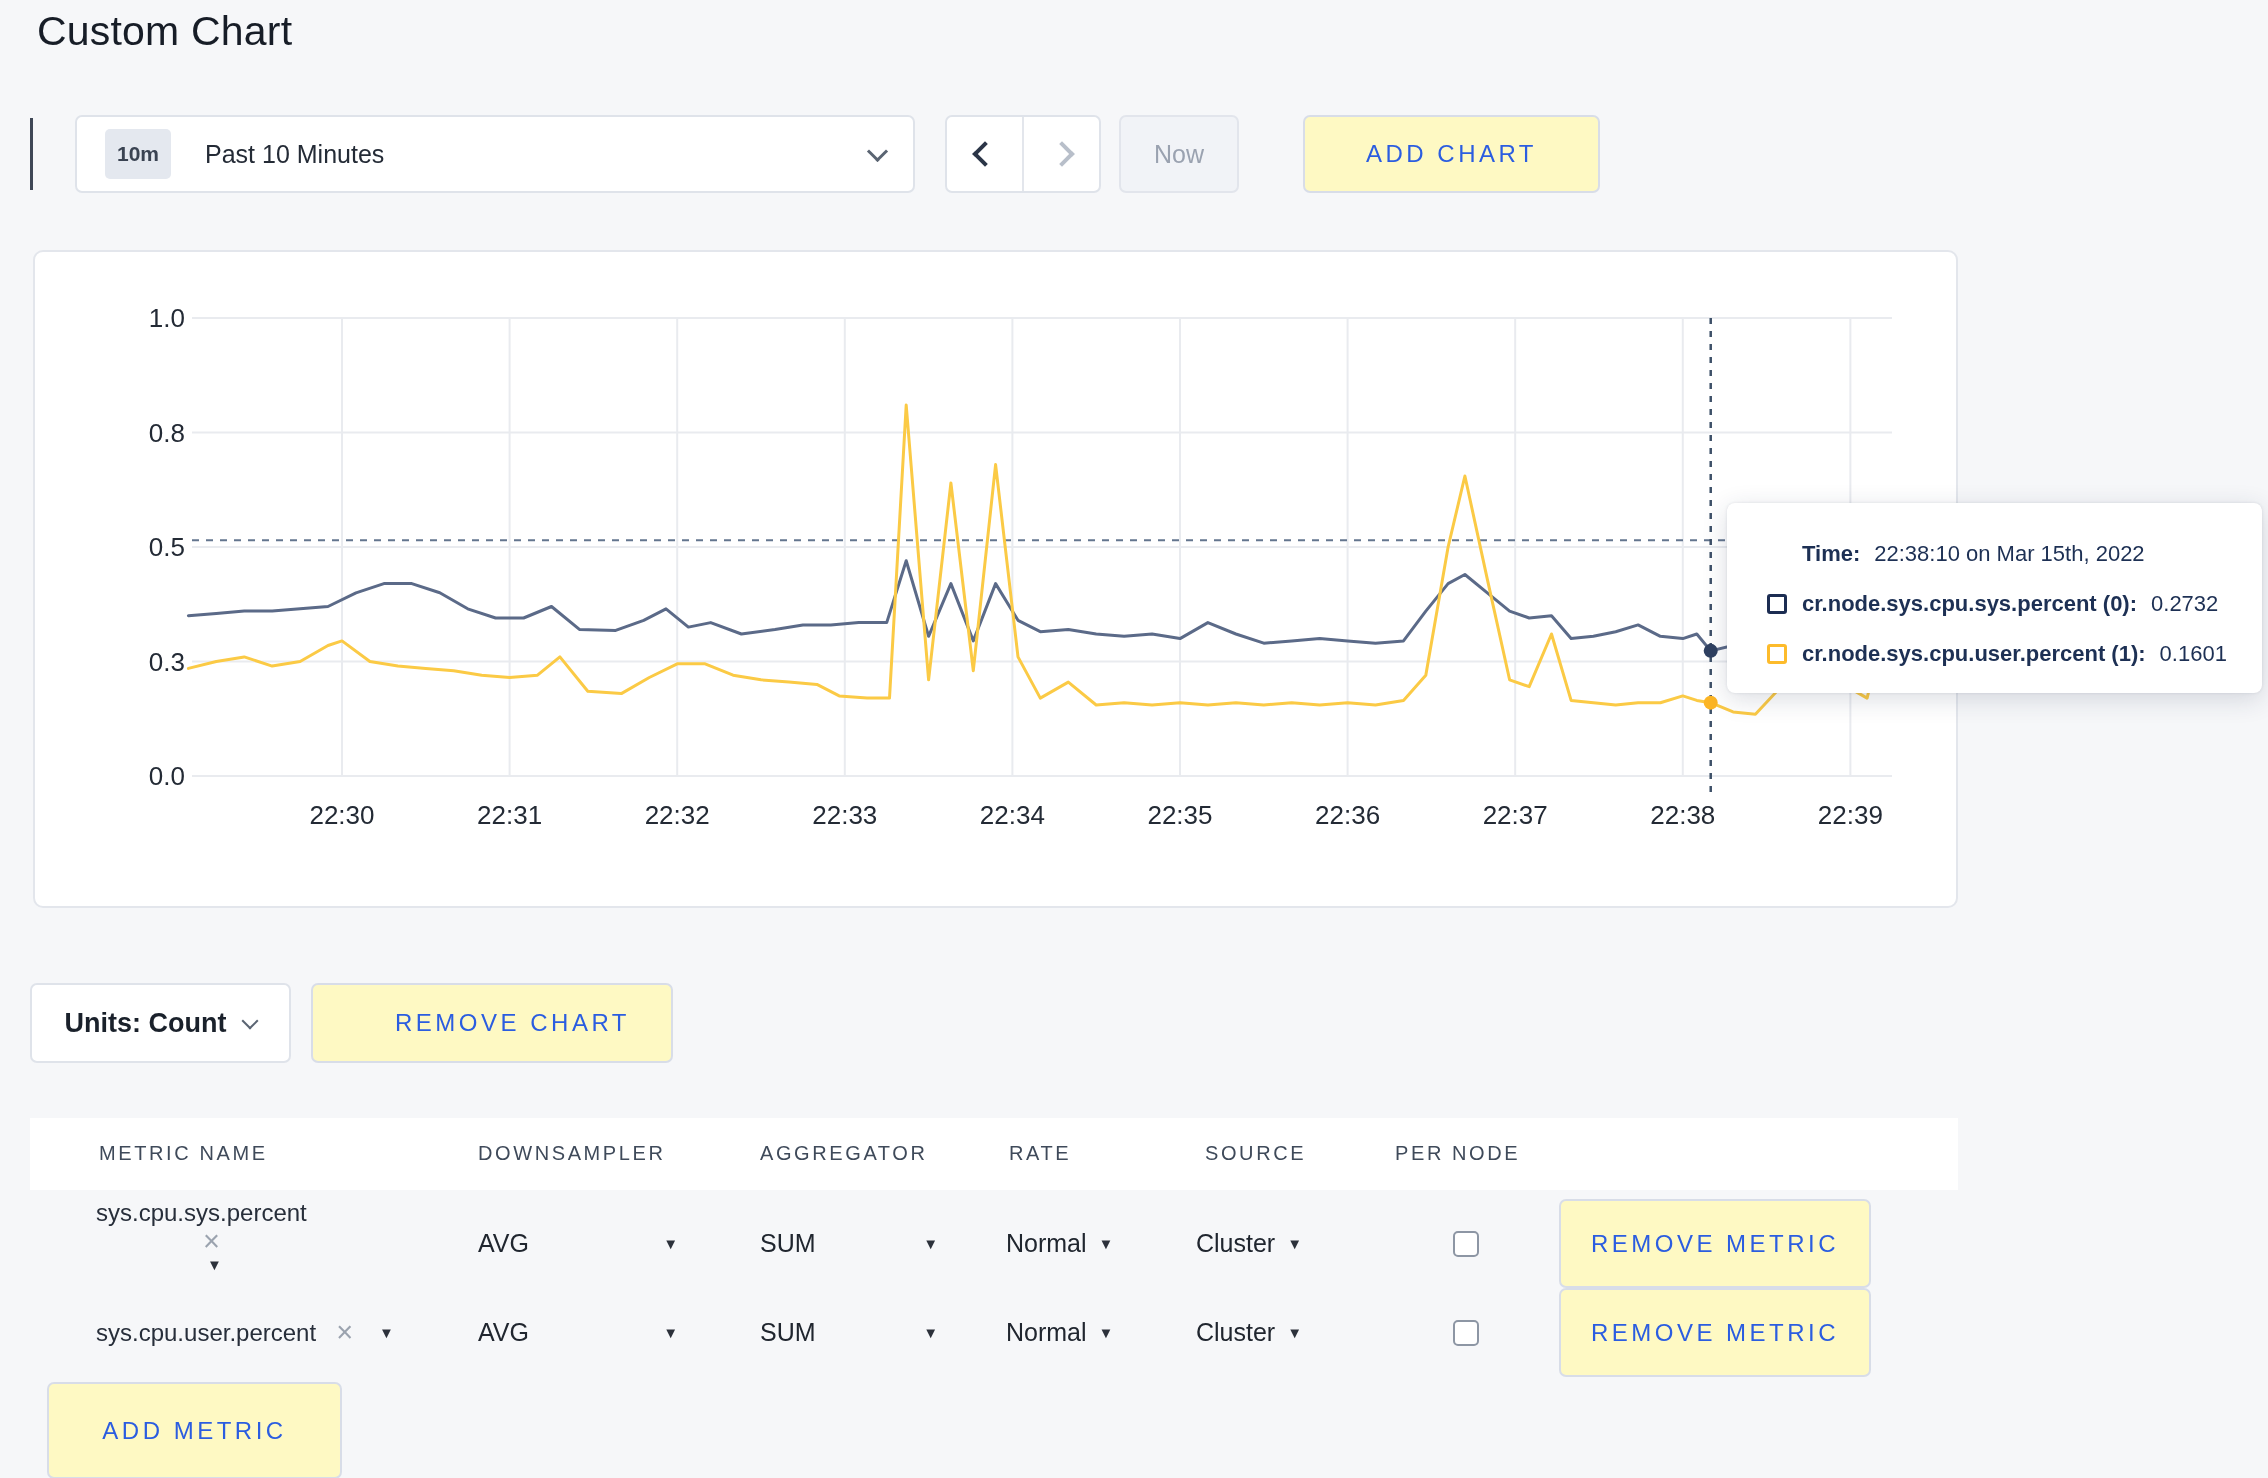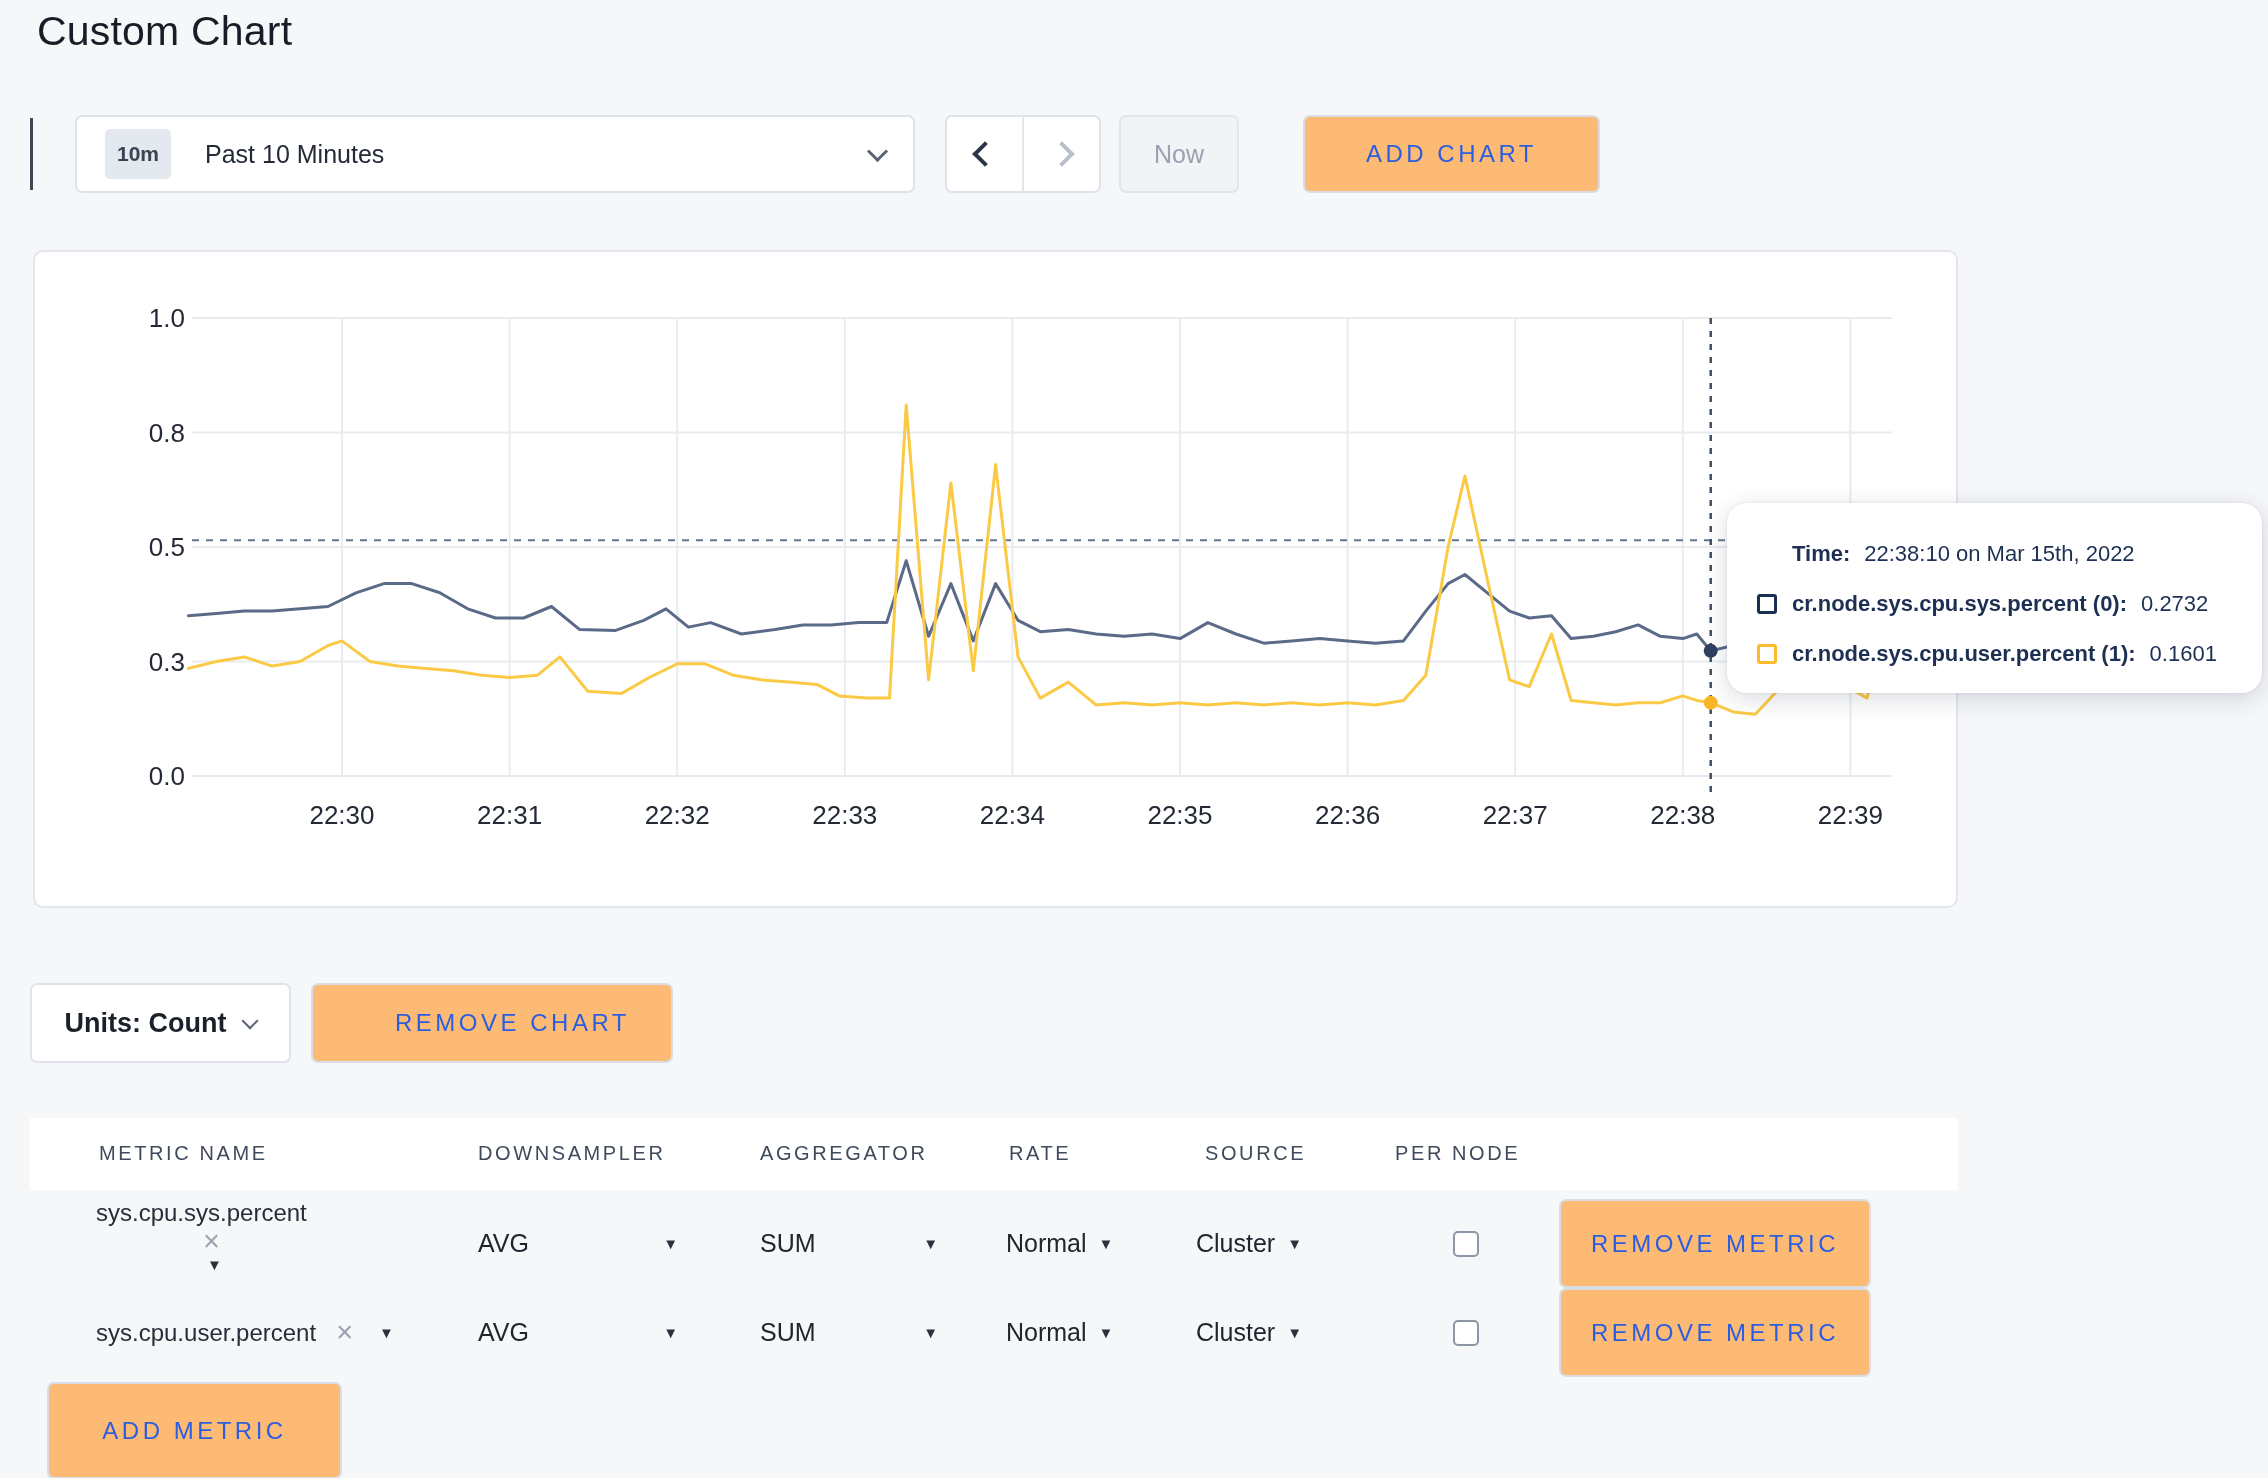--- a/index.html
+++ b/index.html
@@ -41,37 +41,37 @@
   .pager-btn + .pager-btn { border-left:2px solid #e3e6ec; }
   .pager-btn .arr { padding:7px; }
   .pager-btn.prev .arr { border-color:#2b3547; border-width:0 4px 4px 0; }
   .pager-btn.next .arr { border-color:#b8bfca; border-width:0 4px 4px 0; }
   .now-btn {
     position:absolute; left:1119px; top:0; width:120px; height:78px;
     background:#f1f3f7; border:2px solid #e2e5ec; border-radius:7px;
     font-size:25px; color:#9aa2b0; display:flex; align-items:center; justify-content:center;
   }
   .blue-btn {
-    background:#fdba74; border:2px solid #d8dde8; border-radius:7px;
+    background:#fef9c3; border:2px solid #d8dde8; border-radius:7px;
     color:#2b5de0; font-size:24px; font-weight:500; letter-spacing:3.5px;
     display:flex; align-items:center; justify-content:center; cursor:pointer;
   }
   .add-chart-btn { position:absolute; left:1303px; top:0; width:297px; height:78px; }
   
   .chart-card {
     position:absolute; left:33px; top:250px; width:1925px; height:658px;
     background:#fff; border:2px solid #e3e6ec; border-radius:10px;
   }
   .chart-card svg { position:absolute; left:0; top:0; }
   
   .chart-tooltip {
     position:absolute; left:1727px; top:503px; width:535px; height:190px;
-    background:#fff; border-radius:20px;
+    background:#fff; border-radius:8px;
     box-shadow:0 6px 26px rgba(34,46,73,.16), 0 0 3px rgba(34,46,73,.12);
-    padding:26px 0 0 30px; z-index:5; font-size:22px; color:#1d3054;
+    padding:26px 0 0 40px; z-index:5; font-size:22px; color:#1d3054;
   }
   .tt-row { display:flex; align-items:center; height:50px; }
   .tt-time-label { font-weight:700; margin-left:35px; }
   .tt-val { margin-left:14px; }
   .tt-swatch { width:20px; height:20px; border-radius:3px; margin-right:15px; flex:0 0 auto; }
   .tt-name { font-weight:700; }
   
   .units-select {
     position:absolute; left:30px; top:983px; width:261px; height:80px;
     background:#fff; border:2px solid #dfe3ea; border-radius:7px;

